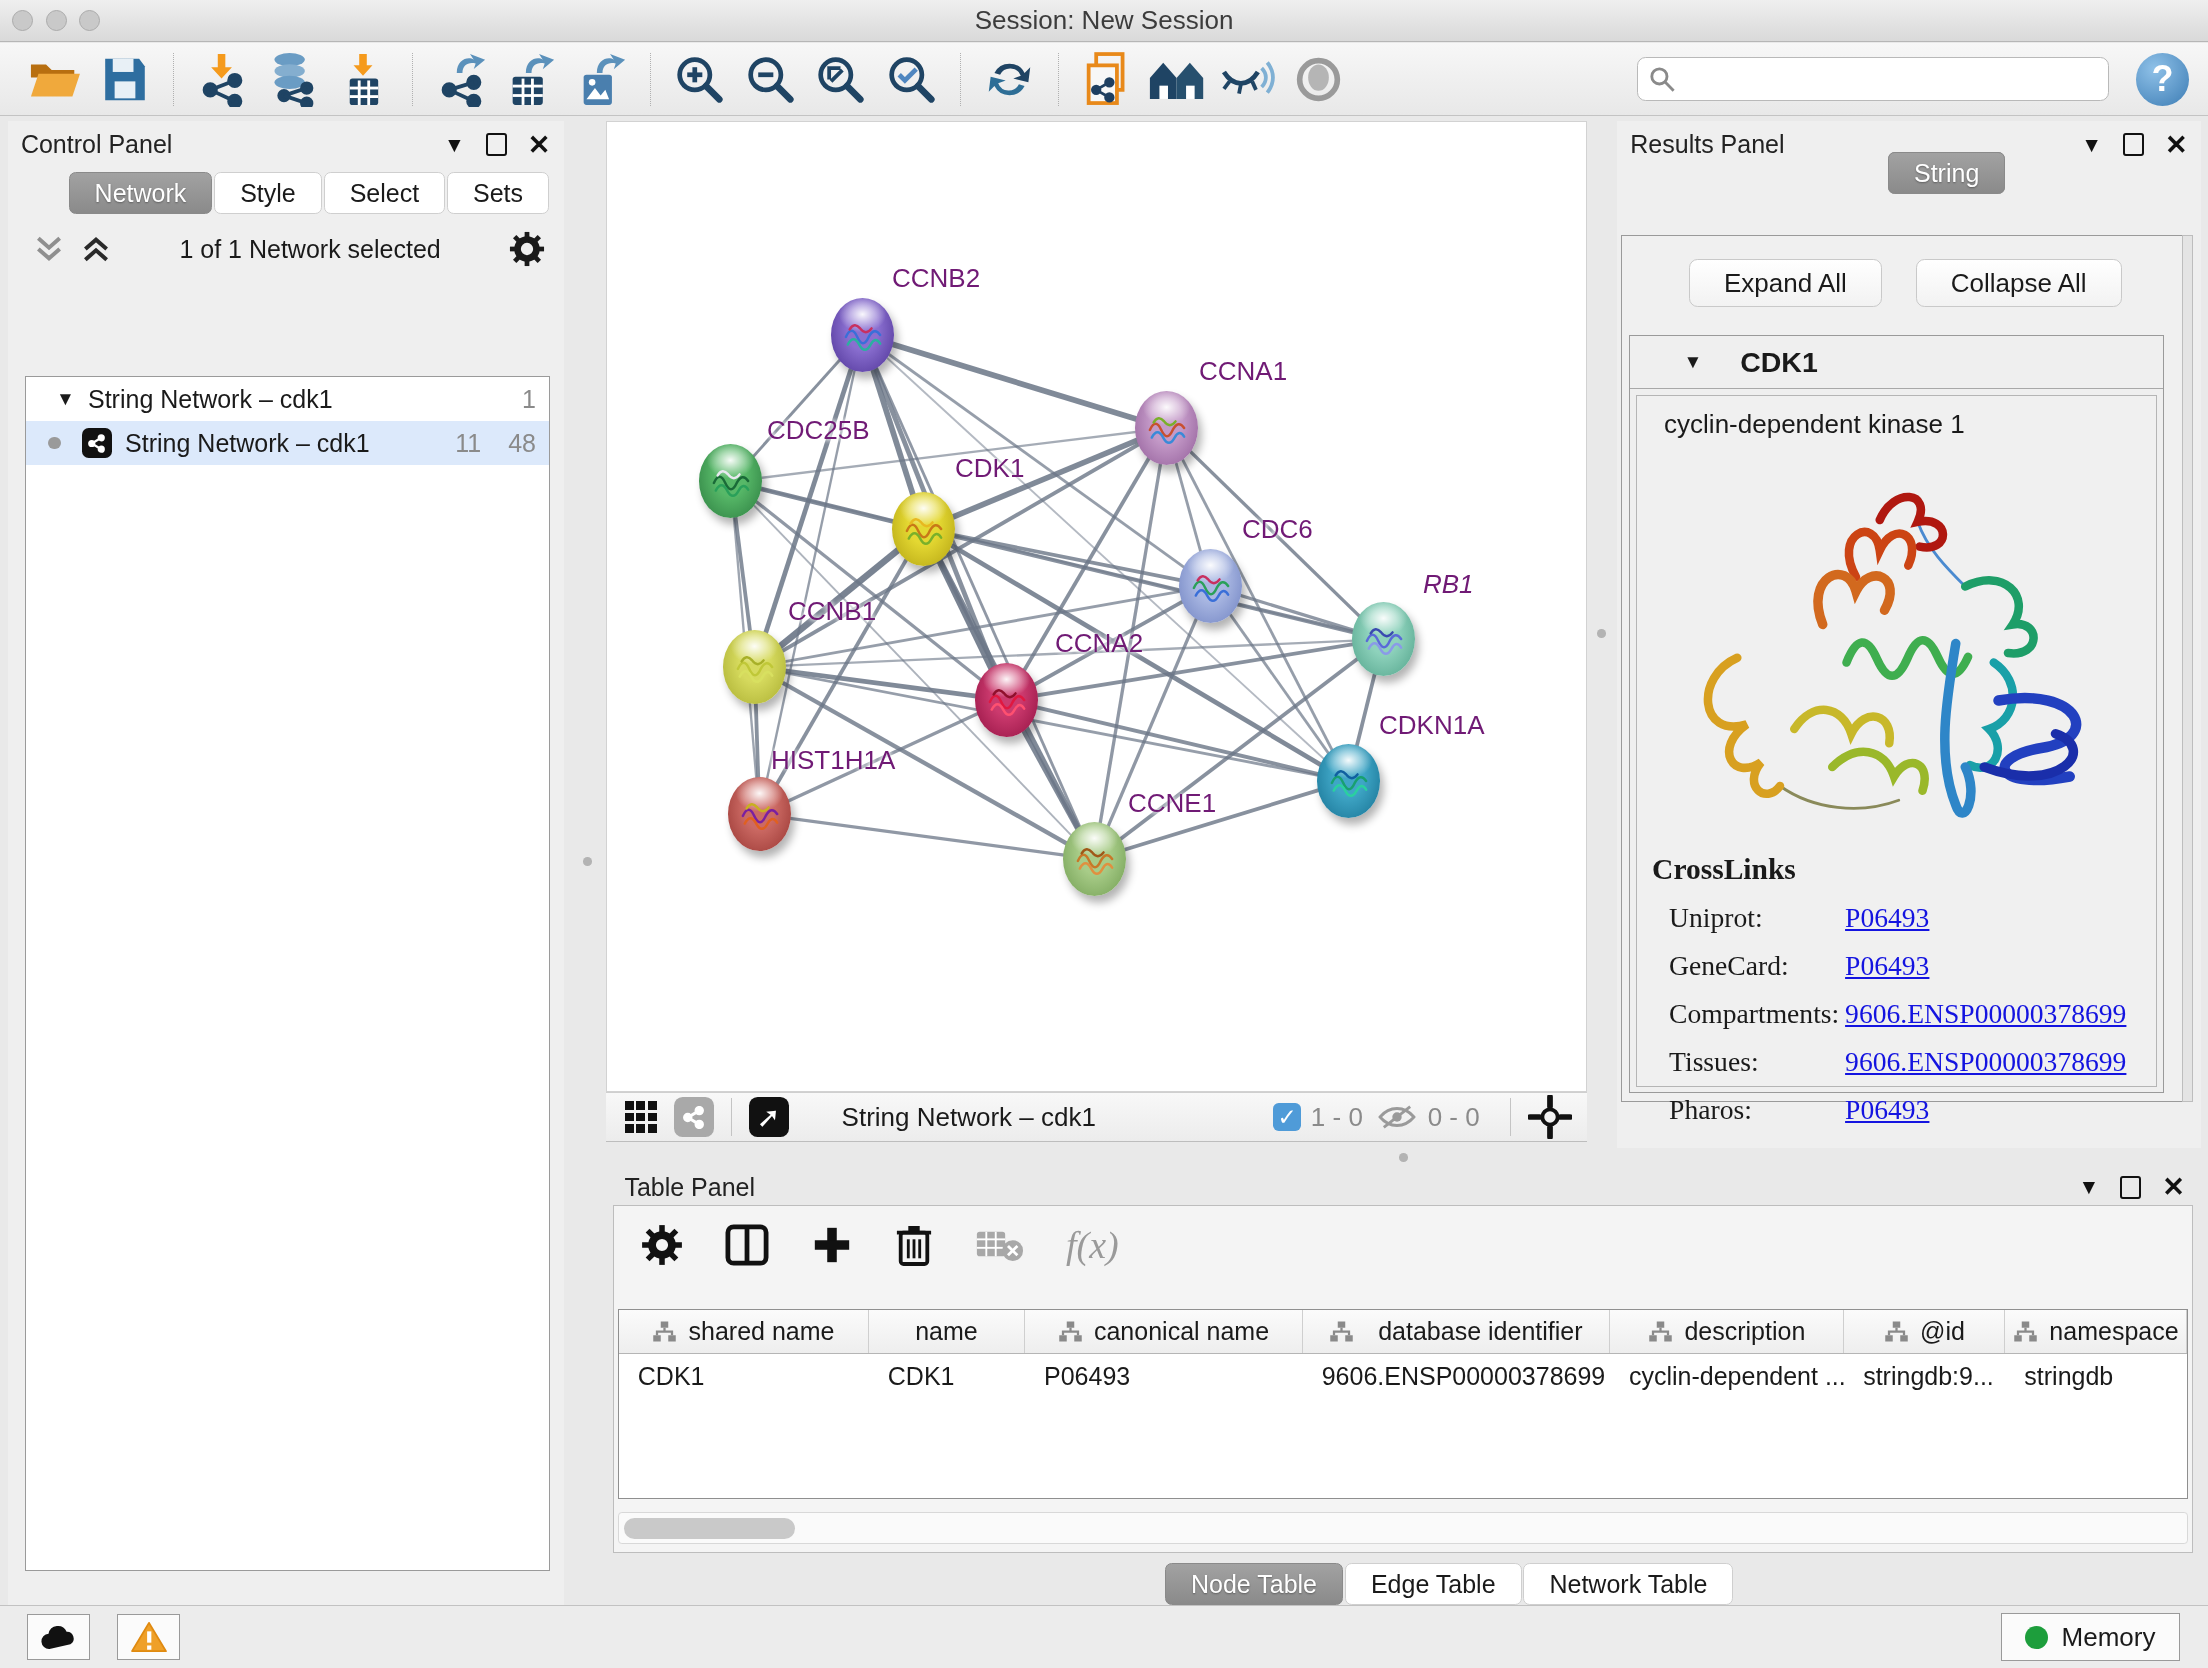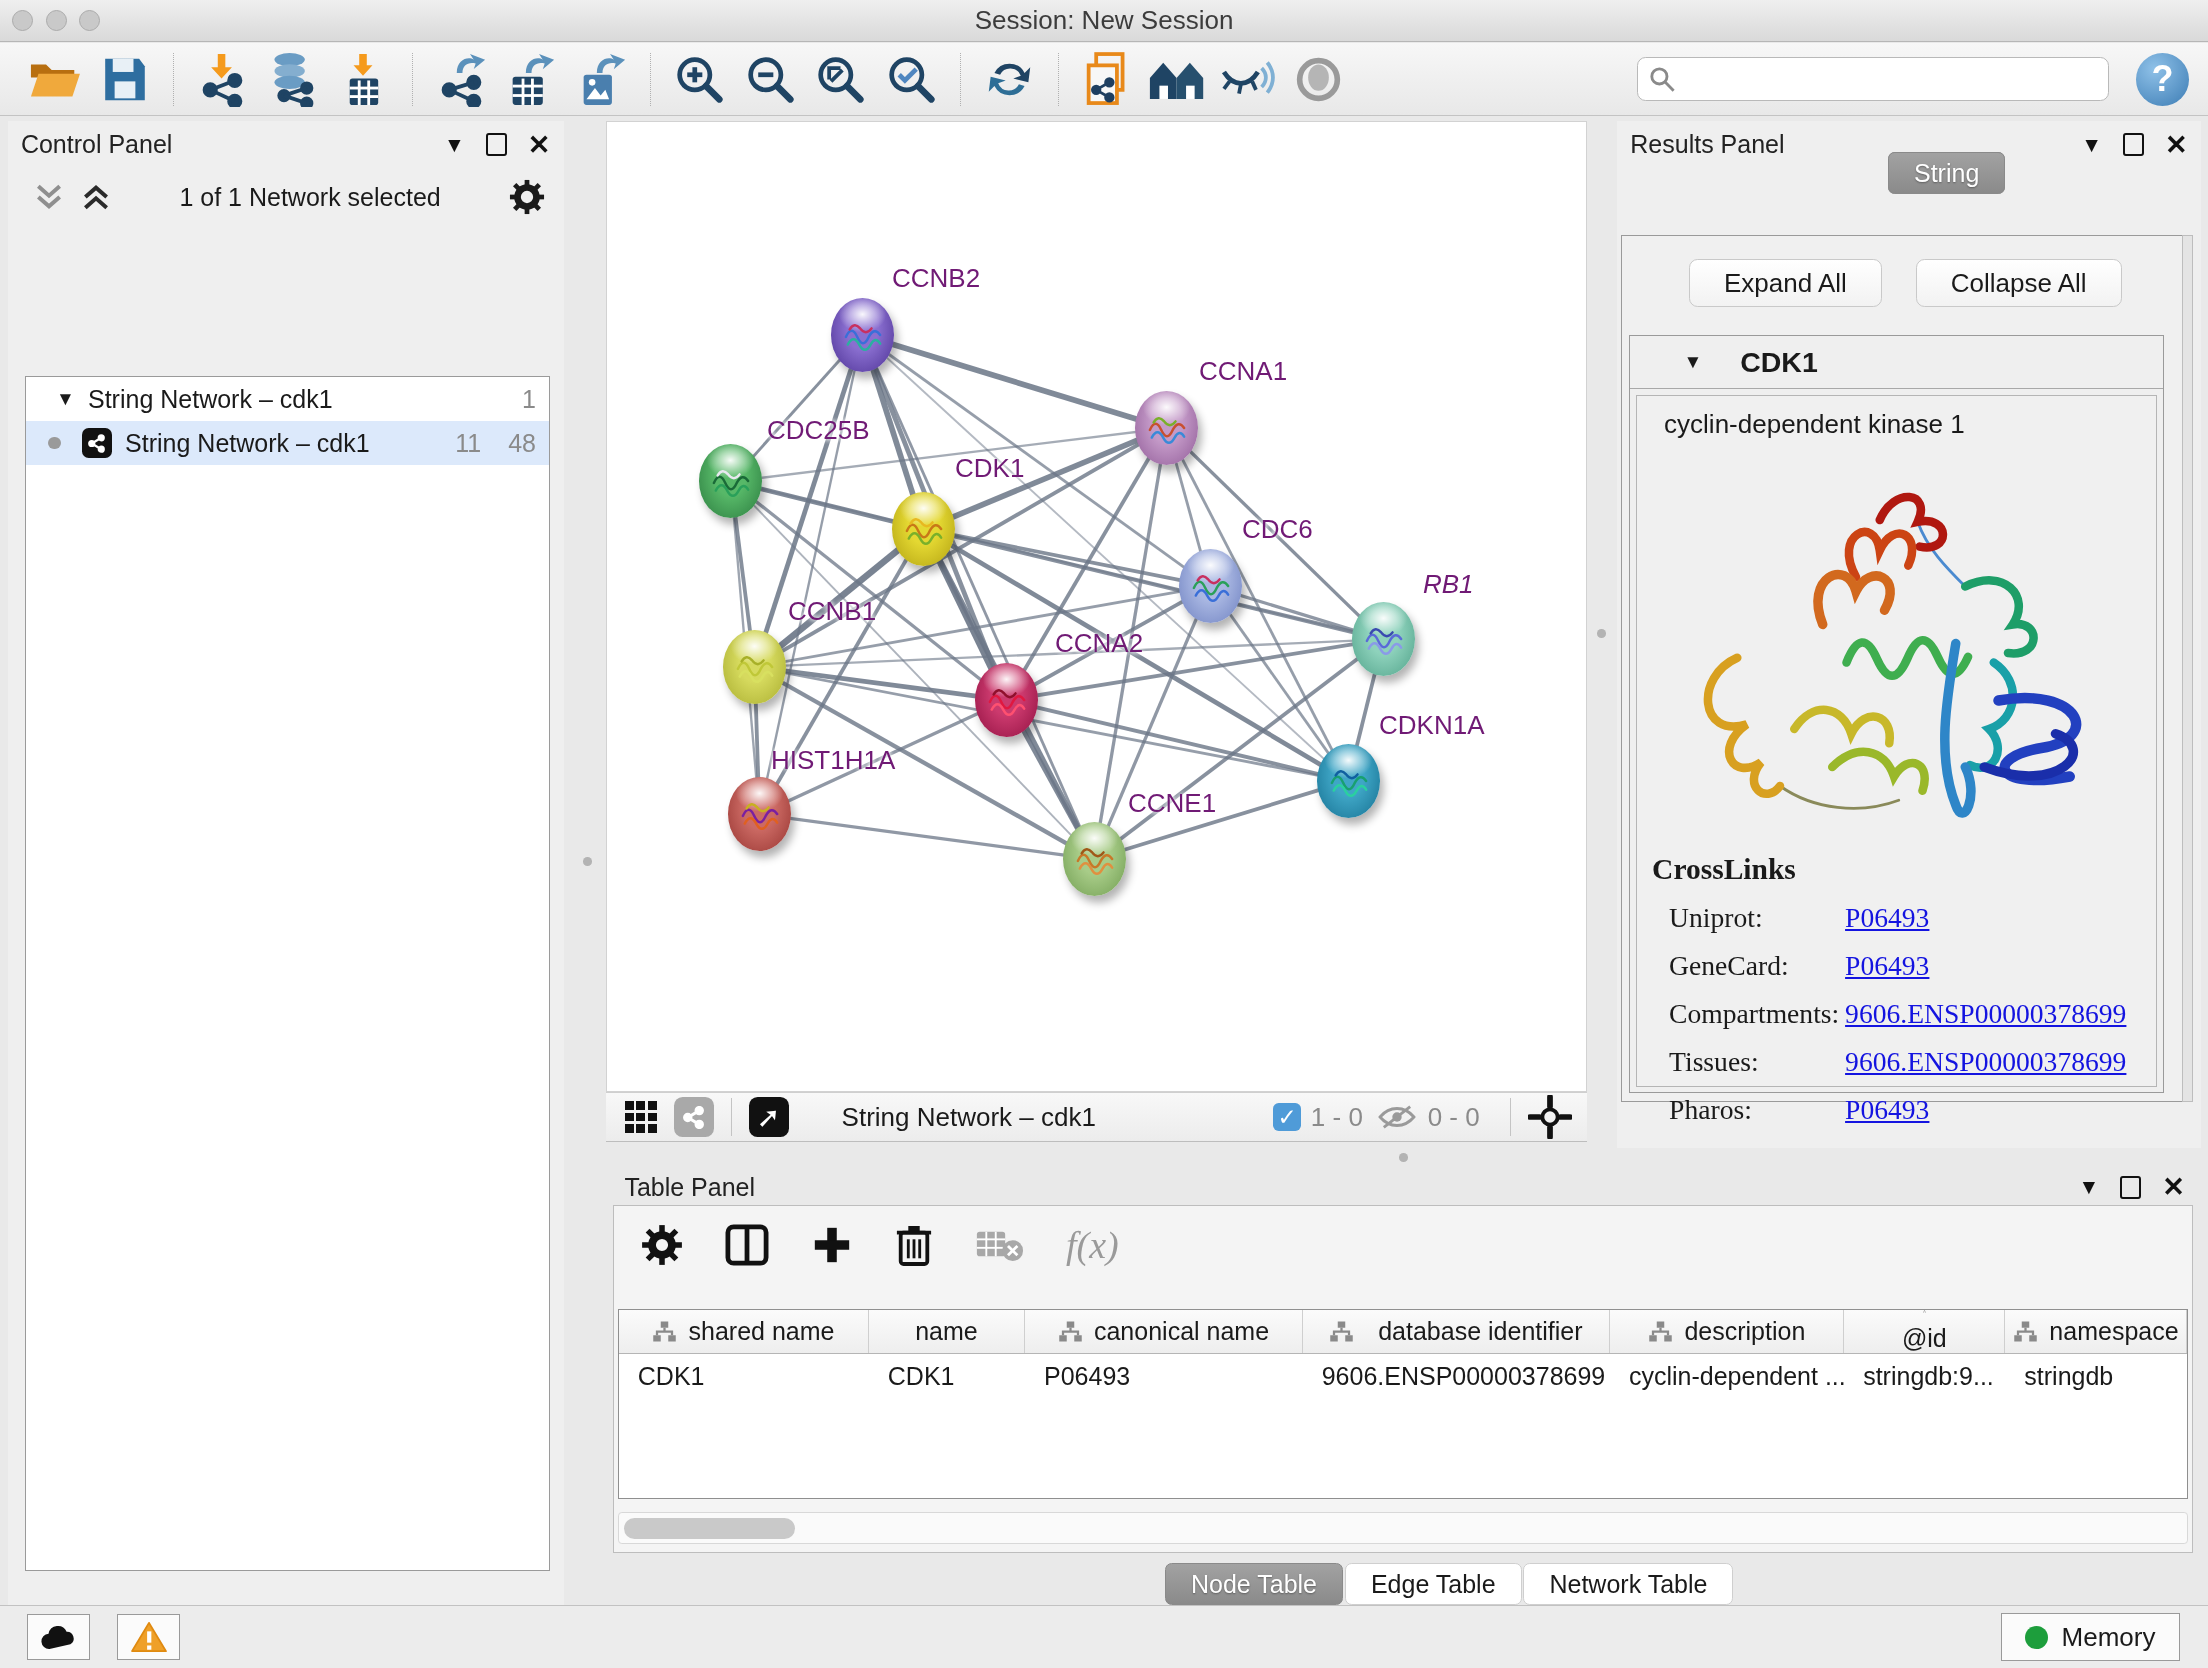--- a/index.html
+++ b/index.html
@@ -296,20 +296,26 @@
 
 <div class="control">
   <div class="phead">
     <span>Control Panel</span>
     <span class="winbtns">
       <span class="wb-collapse">▼</span>
       <span class="wb-float"></span>
       <span class="wb-close">✕</span>
     </span>
   </div>
+  <div class="ctabs">
+      <span class="gtab active">Network</span>
+      <span class="gtab">Style</span>
+      <span class="gtab">Select</span>
+      <span class="gtab">Sets</span>
+    </div>
   <div class="selrow">
     <svg width="32" height="32" viewBox="0 0 24 24">
       <path d="M4 4 l8 7 8 -7 M4 12 l8 7 8 -7" fill="none" stroke="#8f8f8f" stroke-width="3"></path>
     </svg>
     <svg width="32" height="32" viewBox="0 0 24 24" style="margin-left:15px">
       <path d="M4 20 l8 -7 8 7 M4 12 l8 -7 8 7" fill="none" stroke="#2a2a2a" stroke-width="3"></path>
     </svg>
     <span class="status">1 of 1 Network selected</span>
     <svg width="36" height="36" viewBox="0 0 38 38">
       <circle cx="19" cy="19" r="10" fill="none" stroke="#1a1a1a" stroke-width="7"></circle>
@@ -720,21 +726,21 @@
           </div>
           <div class="th" style="width: 237px;">
             <svg width="25" height="23" viewBox="0 0 20 18">
               <rect x="7" y="1" width="6" height="5" fill="#8a8a8a"></rect>
               <rect x="1" y="12" width="6" height="5" fill="#8a8a8a"></rect>
               <rect x="13" y="12" width="6" height="5" fill="#8a8a8a"></rect>
               <path d="M10 6 v3 M4 12 v-3 h12 v3" stroke="#8a8a8a" stroke-width="1.8" fill="none"></path>
             </svg>
             <span>description</span>
           </div>
-          <div class="th" style="width: 163px; flex-direction: column;">
+          <div class="th" style="width: 163px;">
             <svg width="25" height="23" viewBox="0 0 20 18">
               <rect x="7" y="1" width="6" height="5" fill="#8a8a8a"></rect>
               <rect x="1" y="12" width="6" height="5" fill="#8a8a8a"></rect>
               <rect x="13" y="12" width="6" height="5" fill="#8a8a8a"></rect>
               <path d="M10 6 v3 M4 12 v-3 h12 v3" stroke="#8a8a8a" stroke-width="1.8" fill="none"></path>
             </svg>
             <span>@id</span>
           </div>
           <div class="th" style="width: 184px;">
             <svg width="25" height="23" viewBox="0 0 20 18">

